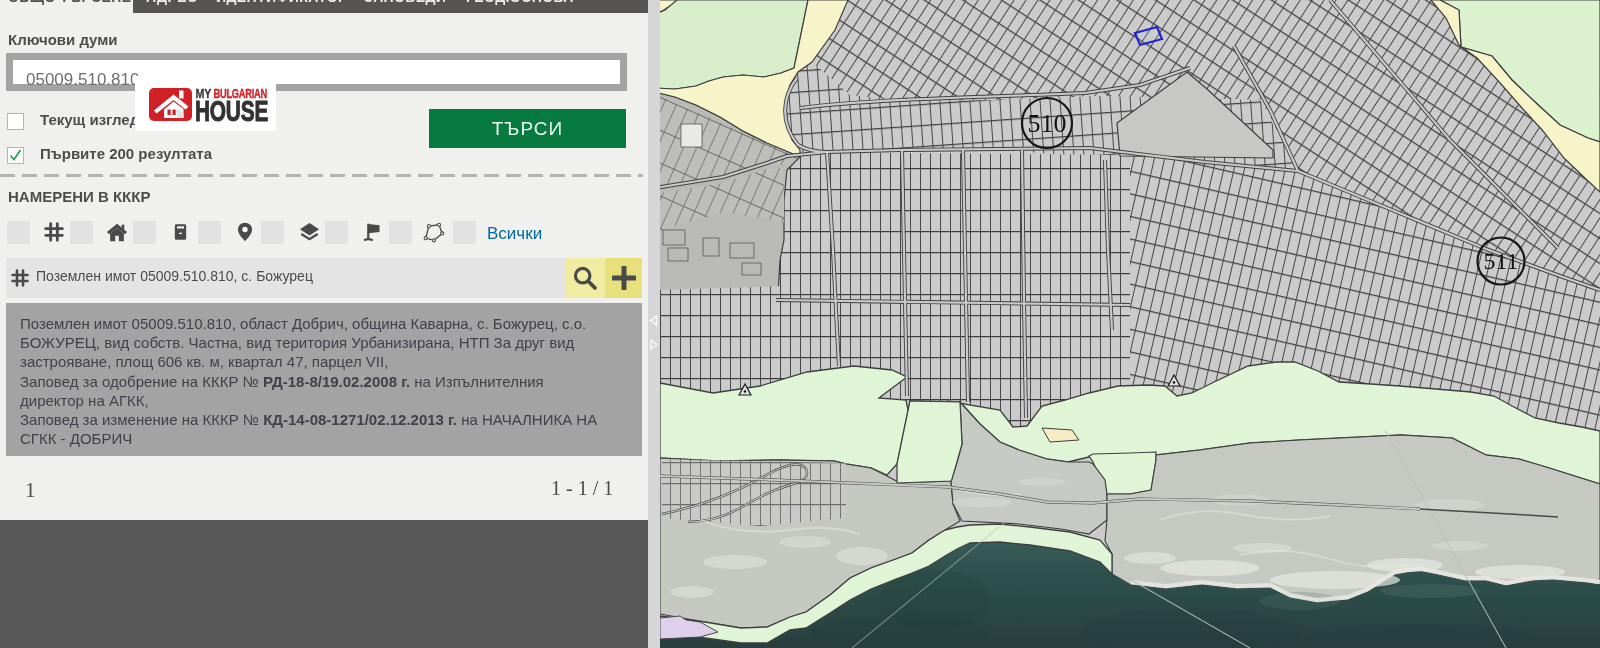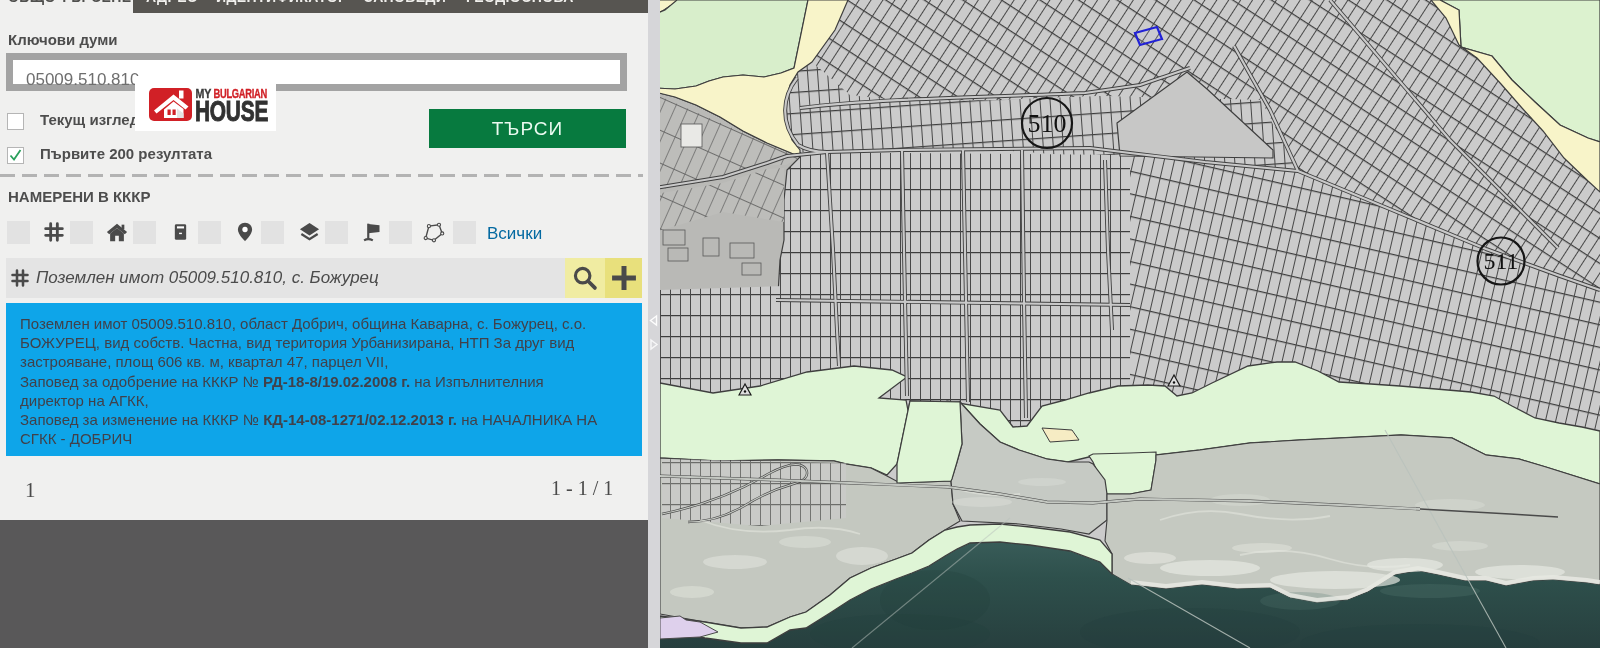--- a/index.html
+++ b/index.html
@@ -95,35 +95,35 @@
         </svg>
       </div>
     <div class="abs" style="left:487px;top:224px;font-size:17px;color:#0369a1;text-align:right;">Всички</div>
 
     <div class="abs" style="left:6px;top:258px;width:636px;height:40px;background:#e4e4e4;">
       <svg width="18" height="18" viewBox="0 0 24 24" style="position:absolute;left:5px;top:11px;">
         <g stroke="#4a4a4a" stroke-width="3.4" stroke-linecap="round">
           <path d="M8 2 V22 M16 2 V22 M2 8 H22 M2 16 H22"></path>
         </g>
       </svg>
-      <div class="abs" style="left:30px;top:10px;font-size:17px;color:#4b4b4b;font-style:italic;">Поземлен имот 05009.510.810, с. Божурец</div>
+      <div class="abs" style="left:30px;top:10px;font-size:14px;color:#4b4b4b;">Поземлен имот 05009.510.810, с. Божурец</div>
       <div class="abs" style="left:559px;top:0;width:40px;height:40px;background:#f0eca2;">
         <svg width="28" height="28" viewBox="0 0 24 24" style="position:absolute;left:6px;top:6px;">
           <circle cx="10" cy="10" r="6.2" stroke="#4a4a4a" stroke-width="2.7" fill="none"></circle>
           <path d="M14.6 14.6 L20.5 20.5" stroke="#4a4a4a" stroke-width="3.2" stroke-linecap="round"></path>
         </svg>
       </div>
       <div class="abs" style="left:599px;top:0;width:37px;height:40px;background:#e8e07c;">
         <svg width="26" height="26" viewBox="0 0 24 24" style="position:absolute;left:6px;top:7px;">
           <path d="M12 1 V23 M1 12 H23" stroke="#4a4a4a" stroke-width="4.6"></path>
         </svg>
       </div>
     </div>
 
-    <div class="abs" style="left:6px;top:303px;width:636px;height:153px;background:#0ea5e9;box-sizing:border-box;
+    <div class="abs" style="left:6px;top:303px;width:636px;height:153px;background:#a3a3a3;box-sizing:border-box;
        padding:11px 10px 0 14px;font-size:15px;line-height:19.2px;color:#41414a;">
       Поземлен имот 05009.510.810, област Добрич, община Каварна, с. Божурец, с.о.<br>
       БОЖУРЕЦ, вид собств. Частна, вид територия Урбанизирана, НТП За друг вид<br>
       застрояване, площ 606 кв. м, квартал 47, парцел VII,<br>
       Заповед за одобрение на КККР № <b>РД-18-8/19.02.2008 г.</b> на Изпълнителния<br>
       директор на АГКК,<br>
       Заповед за изменение на КККР № <b>КД-14-08-1271/02.12.2013 г.</b> на НАЧАЛНИКА НА<br>
       СГКК - ДОБРИЧ
     </div>
 

